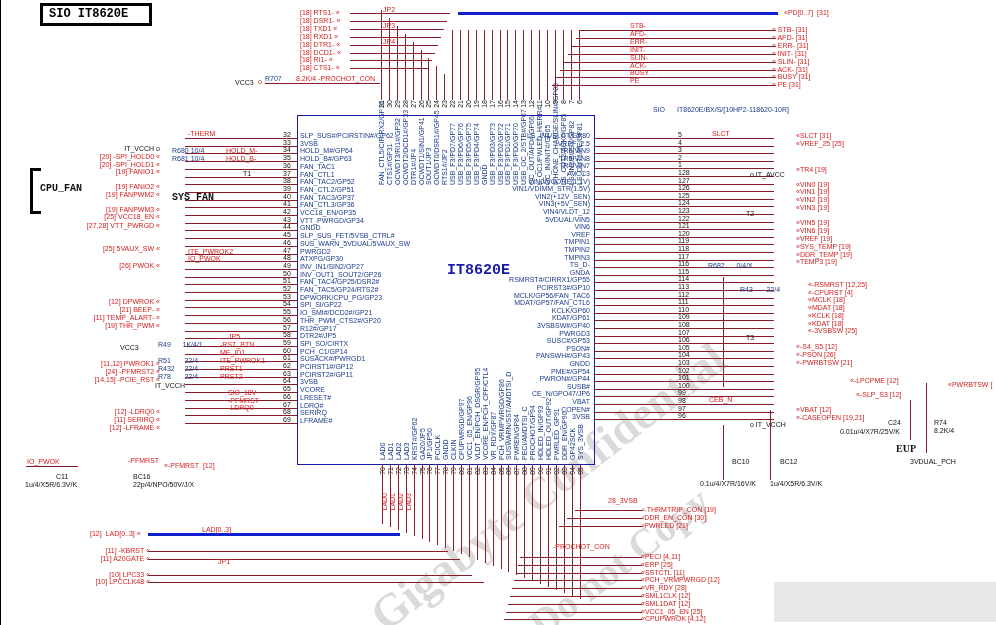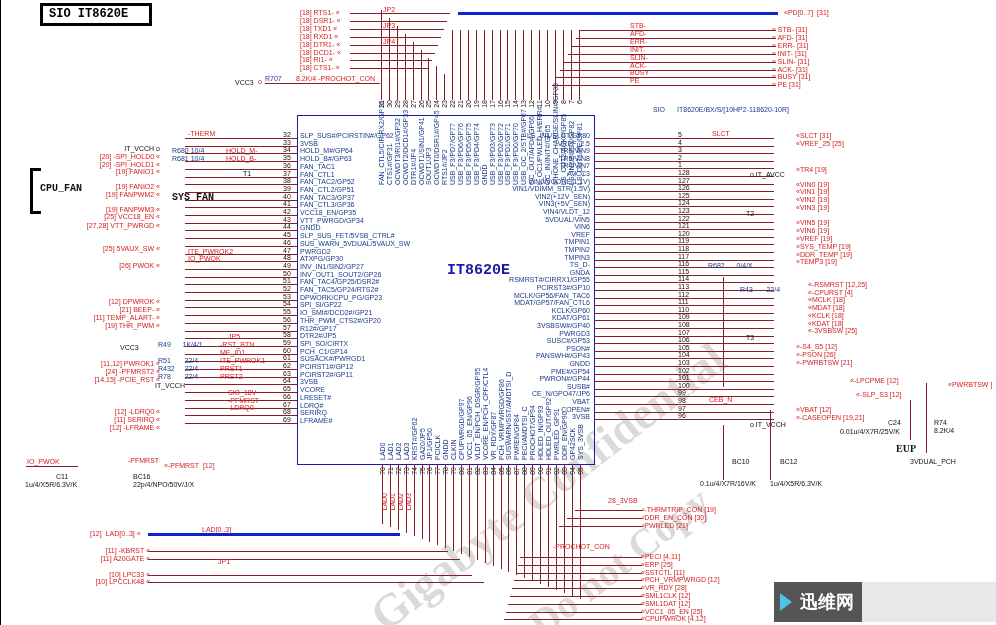--- a/index.html
+++ b/index.html
@@ -652,14 +652,13 @@
 <div class="abs blk" style="left:700px;top:480px;">0.1u/4/X7R/16V/K</div>
 <div class="abs blk" style="left:780px;top:458px;">BC12</div>
 <div class="abs blk" style="left:770px;top:480px;">1u/4/X5R/6.3V/K</div>
 <div class="vwire" style="left:723px;top:425px;height:55px;"></div>
 <div class="vwire" style="left:770px;top:410px;height:70px;"></div>
 <div class="vwire" style="left:910px;top:400px;height:40px;"></div>
 <div class="vwire" style="left:926px;top:383px;height:70px;"></div>
 <div class="vwire" style="left:723px;top:277px;height:110px;"></div>
 
 <div class="abs badge">
-  <span class="cn">迅维网</span>
 </div>
 
 </body></html>

